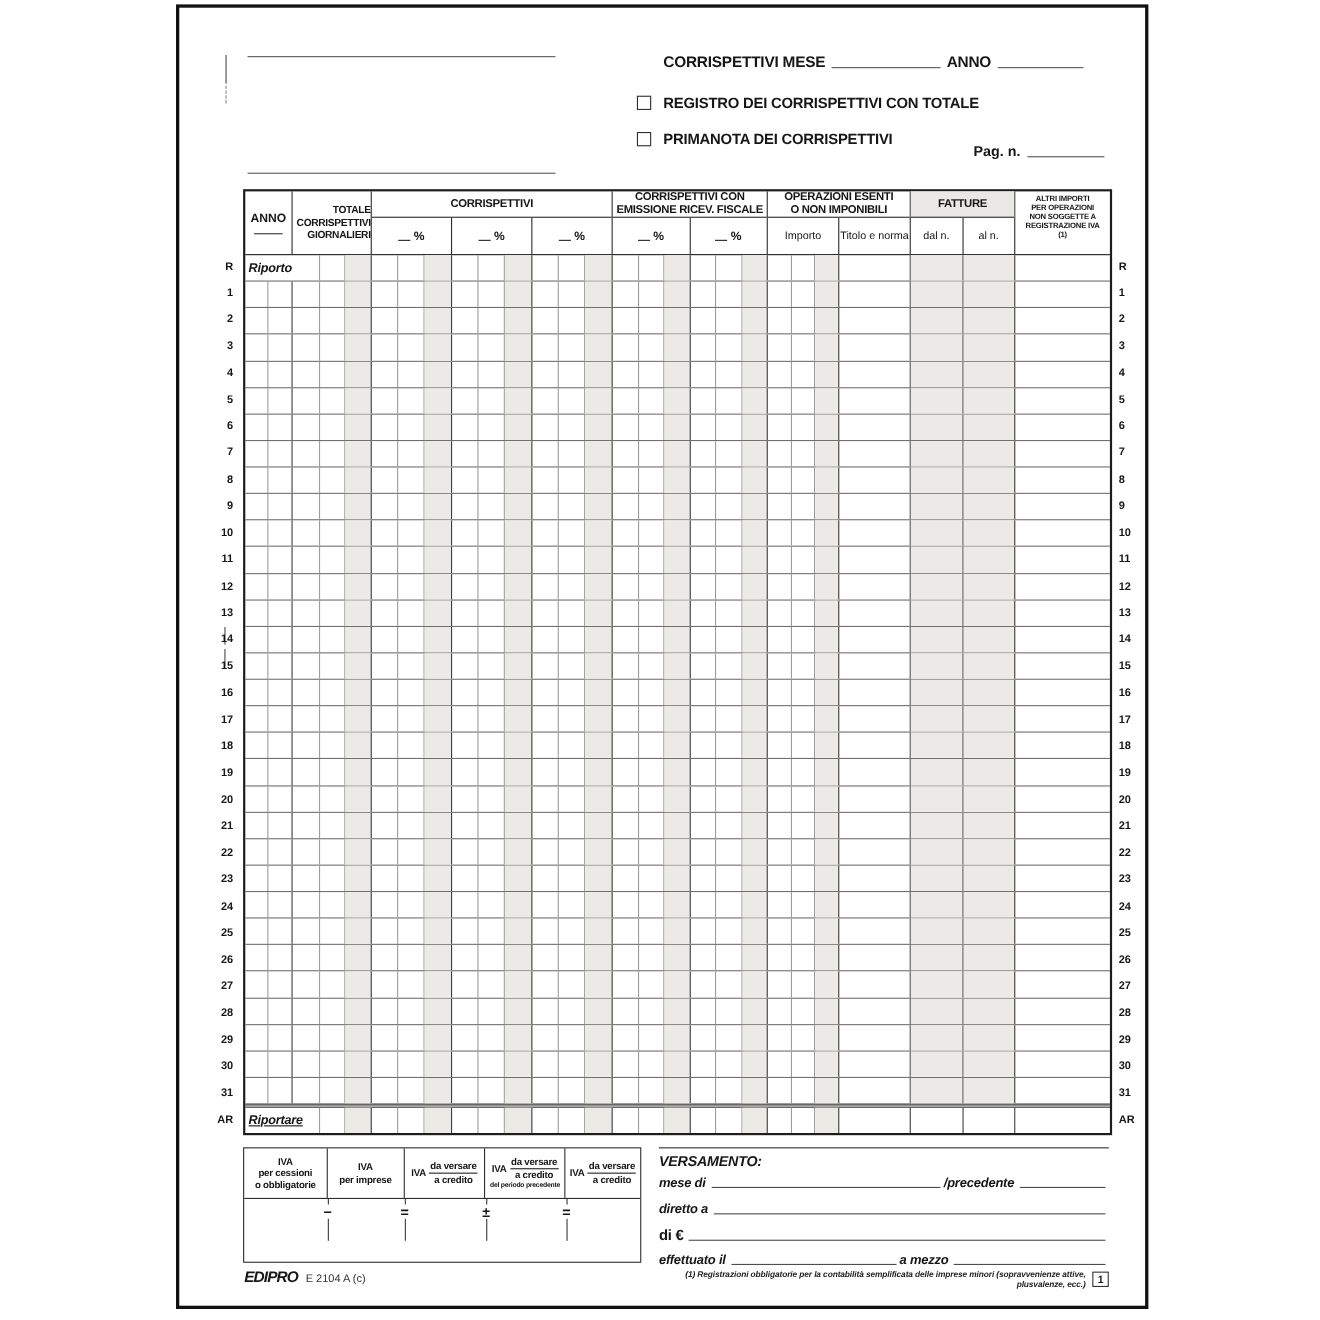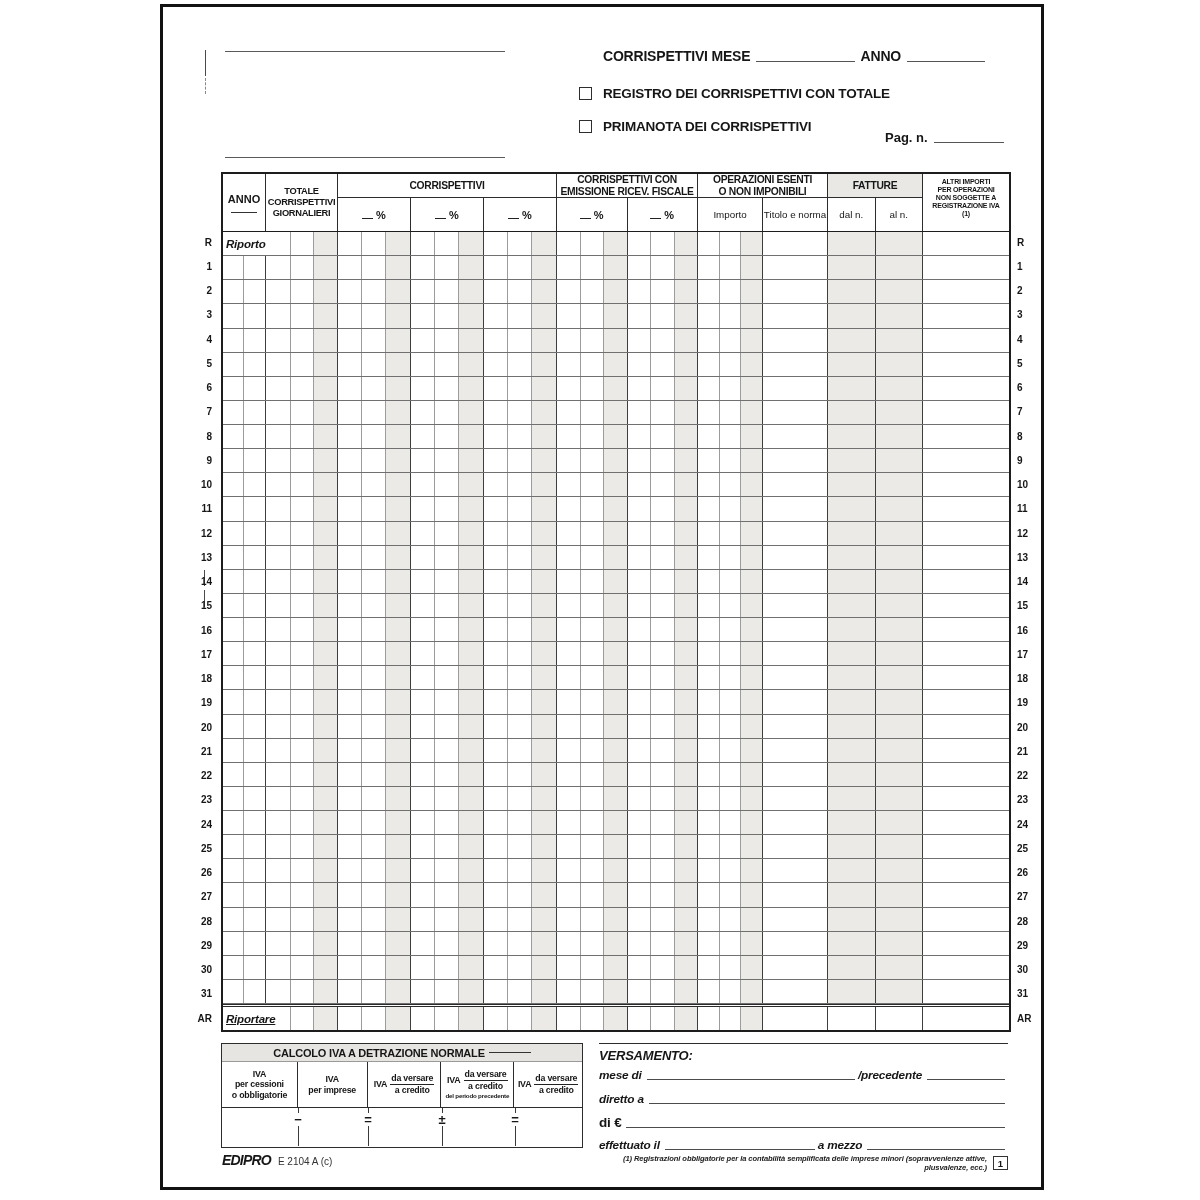--- a/index.html
+++ b/index.html
@@ -20,21 +20,21 @@
   .cb{width:13px;height:13px;border:1.6px solid #2e2e2e;box-sizing:border-box;background:#fff;}
   .pagrow{position:absolute;display:flex;align-items:flex-end;font-weight:bold;font-size:13px;}
 
   
   .tbl{position:absolute;left:221px;top:172px;width:790px;height:860px;border:2px solid #1d1d1d;box-sizing:border-box;display:flex;flex-direction:column;background:#fff;}
   .thead{height:58px;display:flex;border-bottom:1.3px solid #1d1d1d;box-sizing:border-box;flex:0 0 auto;}
   .hc{box-sizing:border-box;border-right:1px solid #2c2c2c;display:flex;flex-direction:column;align-items:center;justify-content:center;text-align:center;font-weight:bold;}
   .w43{width:43px;}.w72{width:72px;}.w219{width:219px;}.w141{width:141px;}.w130{width:130px;}.w95{width:95px;}.w86{width:86px;}
   .hc.anno-h{font-size:11px;}
   .annoline{width:26px;border-bottom:1.1px solid #333;height:0;margin-top:7px;}
-  .hc.totale-h{font-size:9.3px;line-height:1.18;letter-spacing:-0.3px;}
+  .hc.totale-h{font-size:9.3px;line-height:1.18;letter-spacing:-0.3px;align-items:flex-end;}
   .grp{box-sizing:border-box;border-right:1px solid #2c2c2c;display:flex;flex-direction:column;}
   .gtop{height:24px;border-bottom:1px solid #2c2c2c;display:flex;flex-direction:column;align-items:center;justify-content:center;font-weight:bold;font-size:10.3px;line-height:1.08;text-align:center;letter-spacing:-0.3px;box-sizing:border-box;}
   .gtop.shaded{background:#e9e8e4;}
   .grow{flex:1;display:flex;}
   .sc{flex:1;box-sizing:border-box;border-right:1px solid #2c2c2c;display:flex;align-items:center;justify-content:center;font-size:9.8px;font-weight:normal;}
   .sc.last{border-right:none;}
   .pline{display:inline-block;width:11px;border-bottom:1.5px solid #222;height:8px;margin-right:3px;}
   .psym{font-weight:bold;font-size:11px;}
   .hc.altri-h{font-size:7px;line-height:1.15;letter-spacing:-0.2px;border-right:none;justify-content:flex-start;padding-top:4px;}
 
@@ -1215,24 +1215,20 @@
           <div class="bc b-c shade" style="width: 22px;"></div>
           <div class="bc b-c" style="width: 65px;"></div>
           <div class="bc b-c" style="width: 48px;"></div>
           <div class="bc b-c" style="width: 47px;"></div>
           <div class="bc b-n" style="width: 86px;"></div>
         </div>
       </div>
   </div>
 
   <div class="calc">
-    <div class="calc-band">
-      <span>CALCOLO IVA A DETRAZIONE NORMALE</span>
-      <span class="band-line"></span>
-    </div>
     <div class="calc-cols">
       <div class="ccol cw1">
         <div>IVA</div>
         <div>per cessioni</div>
         <div>o obbligatorie</div>
       </div>
       <div class="ccol cw2">
         <div>IVA</div>
         <div>per imprese</div>
       </div>

